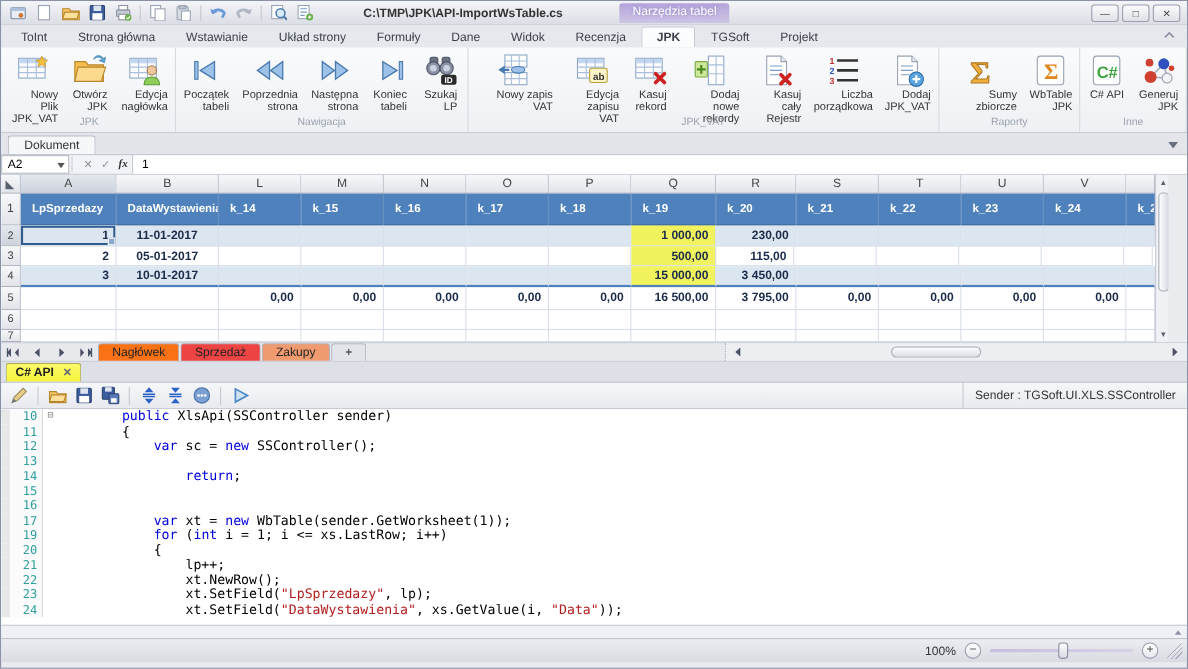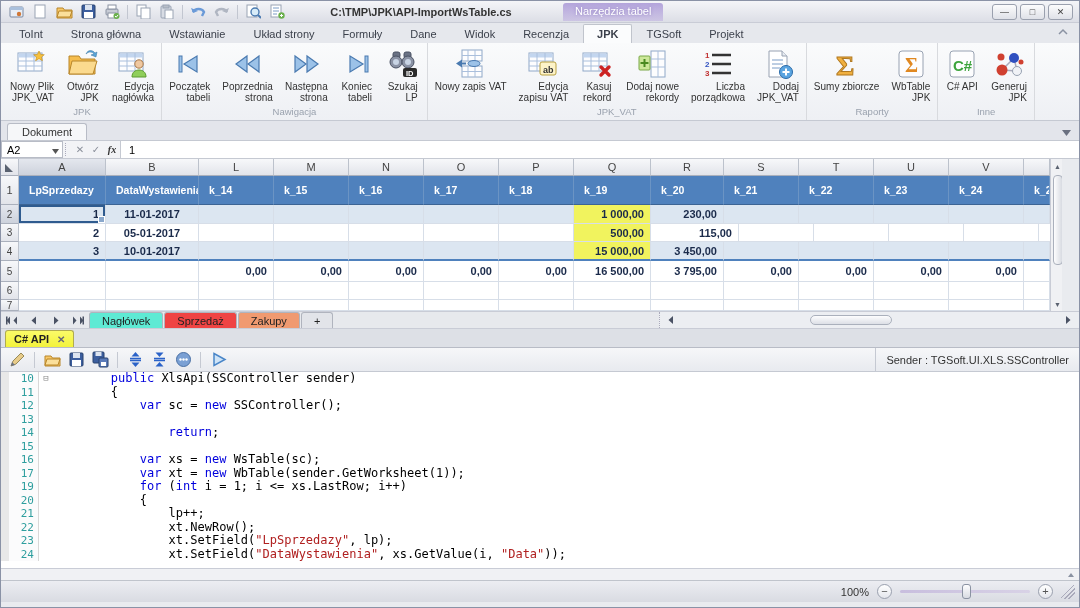--- a/index.html
+++ b/index.html
@@ -369,20 +369,34 @@
               <rect x="3" y="8" width="11" height="14" rx="1" fill="#cde89a" stroke="#7aa848"></rect>
               <path d="M8.5 11v8M4.5 15h8" stroke="#4a8a20" stroke-width="2"></path>
             </svg>
           </div>
           <div class="rlabel">Dodaj nowe
 rekordy</div>
         </div>
         <div class="rbtn">
           <div class="ric">
             <svg width="34" height="32" viewBox="0 0 34 32">
+              <path d="M8 3h13l5 5v21H8z" fill="#fff" stroke="#98a2b2"></path>
+              <path d="M21 3v5h5" fill="#e8ecf2" stroke="#98a2b2"></path>
+              <path d="M11 12h11M11 16h11M11 20h8" stroke="#7a9cc6"></path>
+              <g stroke="#cc2222" stroke-width="3.4" stroke-linecap="round">
+                <path d="M21 20l8 8M29 20l-8 8"></path>
+              </g>
+            </svg>
+          </div>
+          <div class="rlabel">Kasuj cały
+Rejestr</div>
+        </div>
+        <div class="rbtn">
+          <div class="ric">
+            <svg width="34" height="32" viewBox="0 0 34 32">
               <text x="4" y="10" font-size="8" fill="#c03030" font-weight="bold" font-family="Liberation Sans,sans-serif">1</text>
               <text x="4" y="19" font-size="8" fill="#3050c0" font-weight="bold" font-family="Liberation Sans,sans-serif">2</text>
               <text x="4" y="28" font-size="8" fill="#c03030" font-weight="bold" font-family="Liberation Sans,sans-serif">3</text>
               <path d="M11 7h19M11 16h19M11 25h19" stroke="#333" stroke-width="2.4"></path>
             </svg>
           </div>
           <div class="rlabel">Liczba
 porządkowa</div>
         </div>
         <div class="rbtn">
@@ -536,21 +550,21 @@
     <div class="grow" style="height:18px">
       <div class="gcell ghead" style="width:18px;font-size:10px">3</div>
       <div class="gcell ar v" style="width:87px">2</div>
       <div class="gcell ac v" style="width:93px">05-01-2017</div>
       <div class="gcell ar" style="width:75px"></div>
       <div class="gcell ar" style="width:75px"></div>
       <div class="gcell ar" style="width:75px"></div>
       <div class="gcell ar" style="width:75px"></div>
       <div class="gcell ar" style="width:75px"></div>
       <div class="gcell yellow ar v" style="width:77px">500,00</div>
-      <div class="gcell ar v" style="width:88px">115,00</div>
+      <div class="gcell ar v" style="width:71px">115,00</div>
       <div class="gcell ar" style="width:75px"></div>
       <div class="gcell ar" style="width:75px"></div>
       <div class="gcell ar" style="width:75px"></div>
       <div class="gcell ar" style="width:75px"></div>
       <div class="gcell ar" style="width:26px"></div>
     </div>
     <div class="grow" style="height:19px">
       <div class="gcell ghead" style="width:18px;font-size:10px">4</div>
       <div class="gcell band ar v tend" style="width:87px">3</div>
       <div class="gcell band ac v tend" style="width:93px">10-01-2017</div>
@@ -644,21 +658,21 @@
         <path d="M2 0.5v8l4.5-4z" fill="#4a5264"></path>
       </svg>
     </div>
     <div class="snav">
       <svg width="12" height="9">
         <path d="M1 0.5v8l3.5-4z" fill="#4a5264"></path>
         <path d="M8 0.5v8l3.5-4z" fill="#4a5264"></path>
         <rect x="10.5" y="0.5" width="1.5" height="8" fill="#4a5264"></rect>
       </svg>
     </div>
-    <div class="stab" style="background: #5eead4;">Nagłówek</div>
+    <div class="stab" style="background: #f97316;">Nagłówek</div>
     <div class="stab active" style="background: #ef4444;">Sprzedaż</div>
     <div class="stab" style="background: rgb(240, 154, 112);">Zakupy</div>
     <div class="stab" style="background: rgb(226, 228, 233);">+</div>
     <div id="sheet-fill"></div>
     <div id="hscroll">
       <div class="snav">
         <svg width="6" height="8">
           <path d="M5 0v8L0.5 4z" fill="#4a5264"></path>
         </svg>
       </div>
@@ -776,21 +790,20 @@
     <div class="cline">
       <div class="csel-margin"></div>
       <div class="cln">15</div>
       <div class="cfold"></div>
       <div class="ccode"><span></span></div>
     </div>
     <div class="cline">
       <div class="csel-margin"></div>
       <div class="cln">16</div>
       <div class="cfold"></div>
-      <div class="ccode"><span>            </span><span class="k">var </span><span>xs = </span><span class="k">new </span><span>WsTable(sc);</span></div>
     </div>
     <div class="cline">
       <div class="csel-margin"></div>
       <div class="cln">17</div>
       <div class="cfold"></div>
       <div class="ccode"><span>            </span><span class="k">var </span><span>xt = </span><span class="k">new </span><span>WbTable(sender.GetWorksheet(1));</span></div>
     </div>
     <div class="cline">
       <div class="csel-margin"></div>
       <div class="cln">19</div>

